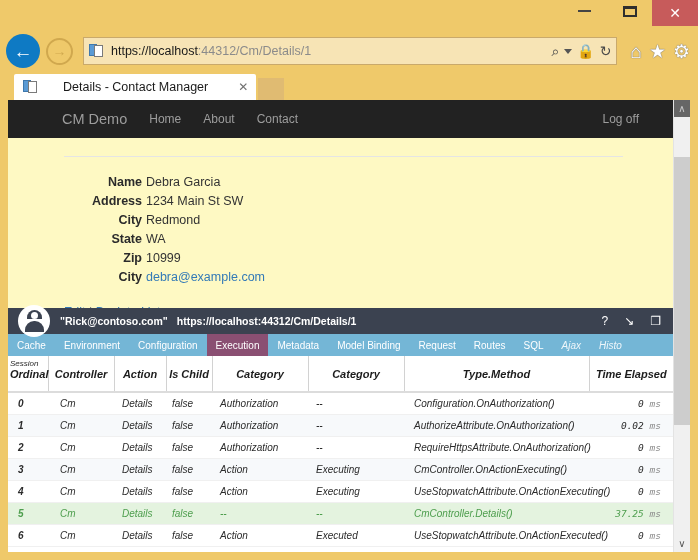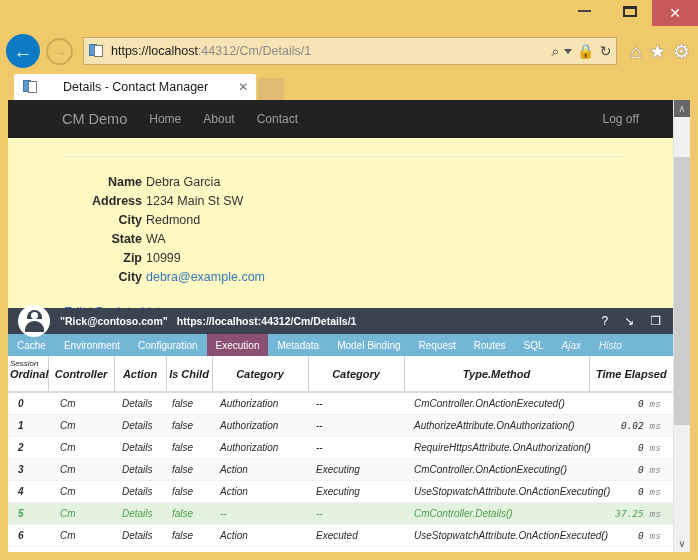--- a/index.html
+++ b/index.html
@@ -351,21 +351,21 @@
             </tr>
           </thead>
           <tbody>
             <tr>
               <td class="c-ord">0</td>
               <td class="c-ctl">Cm</td>
               <td class="c-act">Details</td>
               <td class="c-chd">false</td>
               <td class="c-cat">Authorization</td>
               <td class="c-cat">--</td>
-              <td class="c-tm">CmController.OnActionExecuted()</td>
+              <td class="c-tm">Configuration.OnAuthorization()</td>
               <td class="c-te"><span>0</span> <span class="unit">ms</span></td>
             </tr>
             <tr class="alt">
               <td class="c-ord">1</td>
               <td class="c-ctl">Cm</td>
               <td class="c-act">Details</td>
               <td class="c-chd">false</td>
               <td class="c-cat">Authorization</td>
               <td class="c-cat">--</td>
               <td class="c-tm">AuthorizeAttribute.OnAuthorization()</td>

